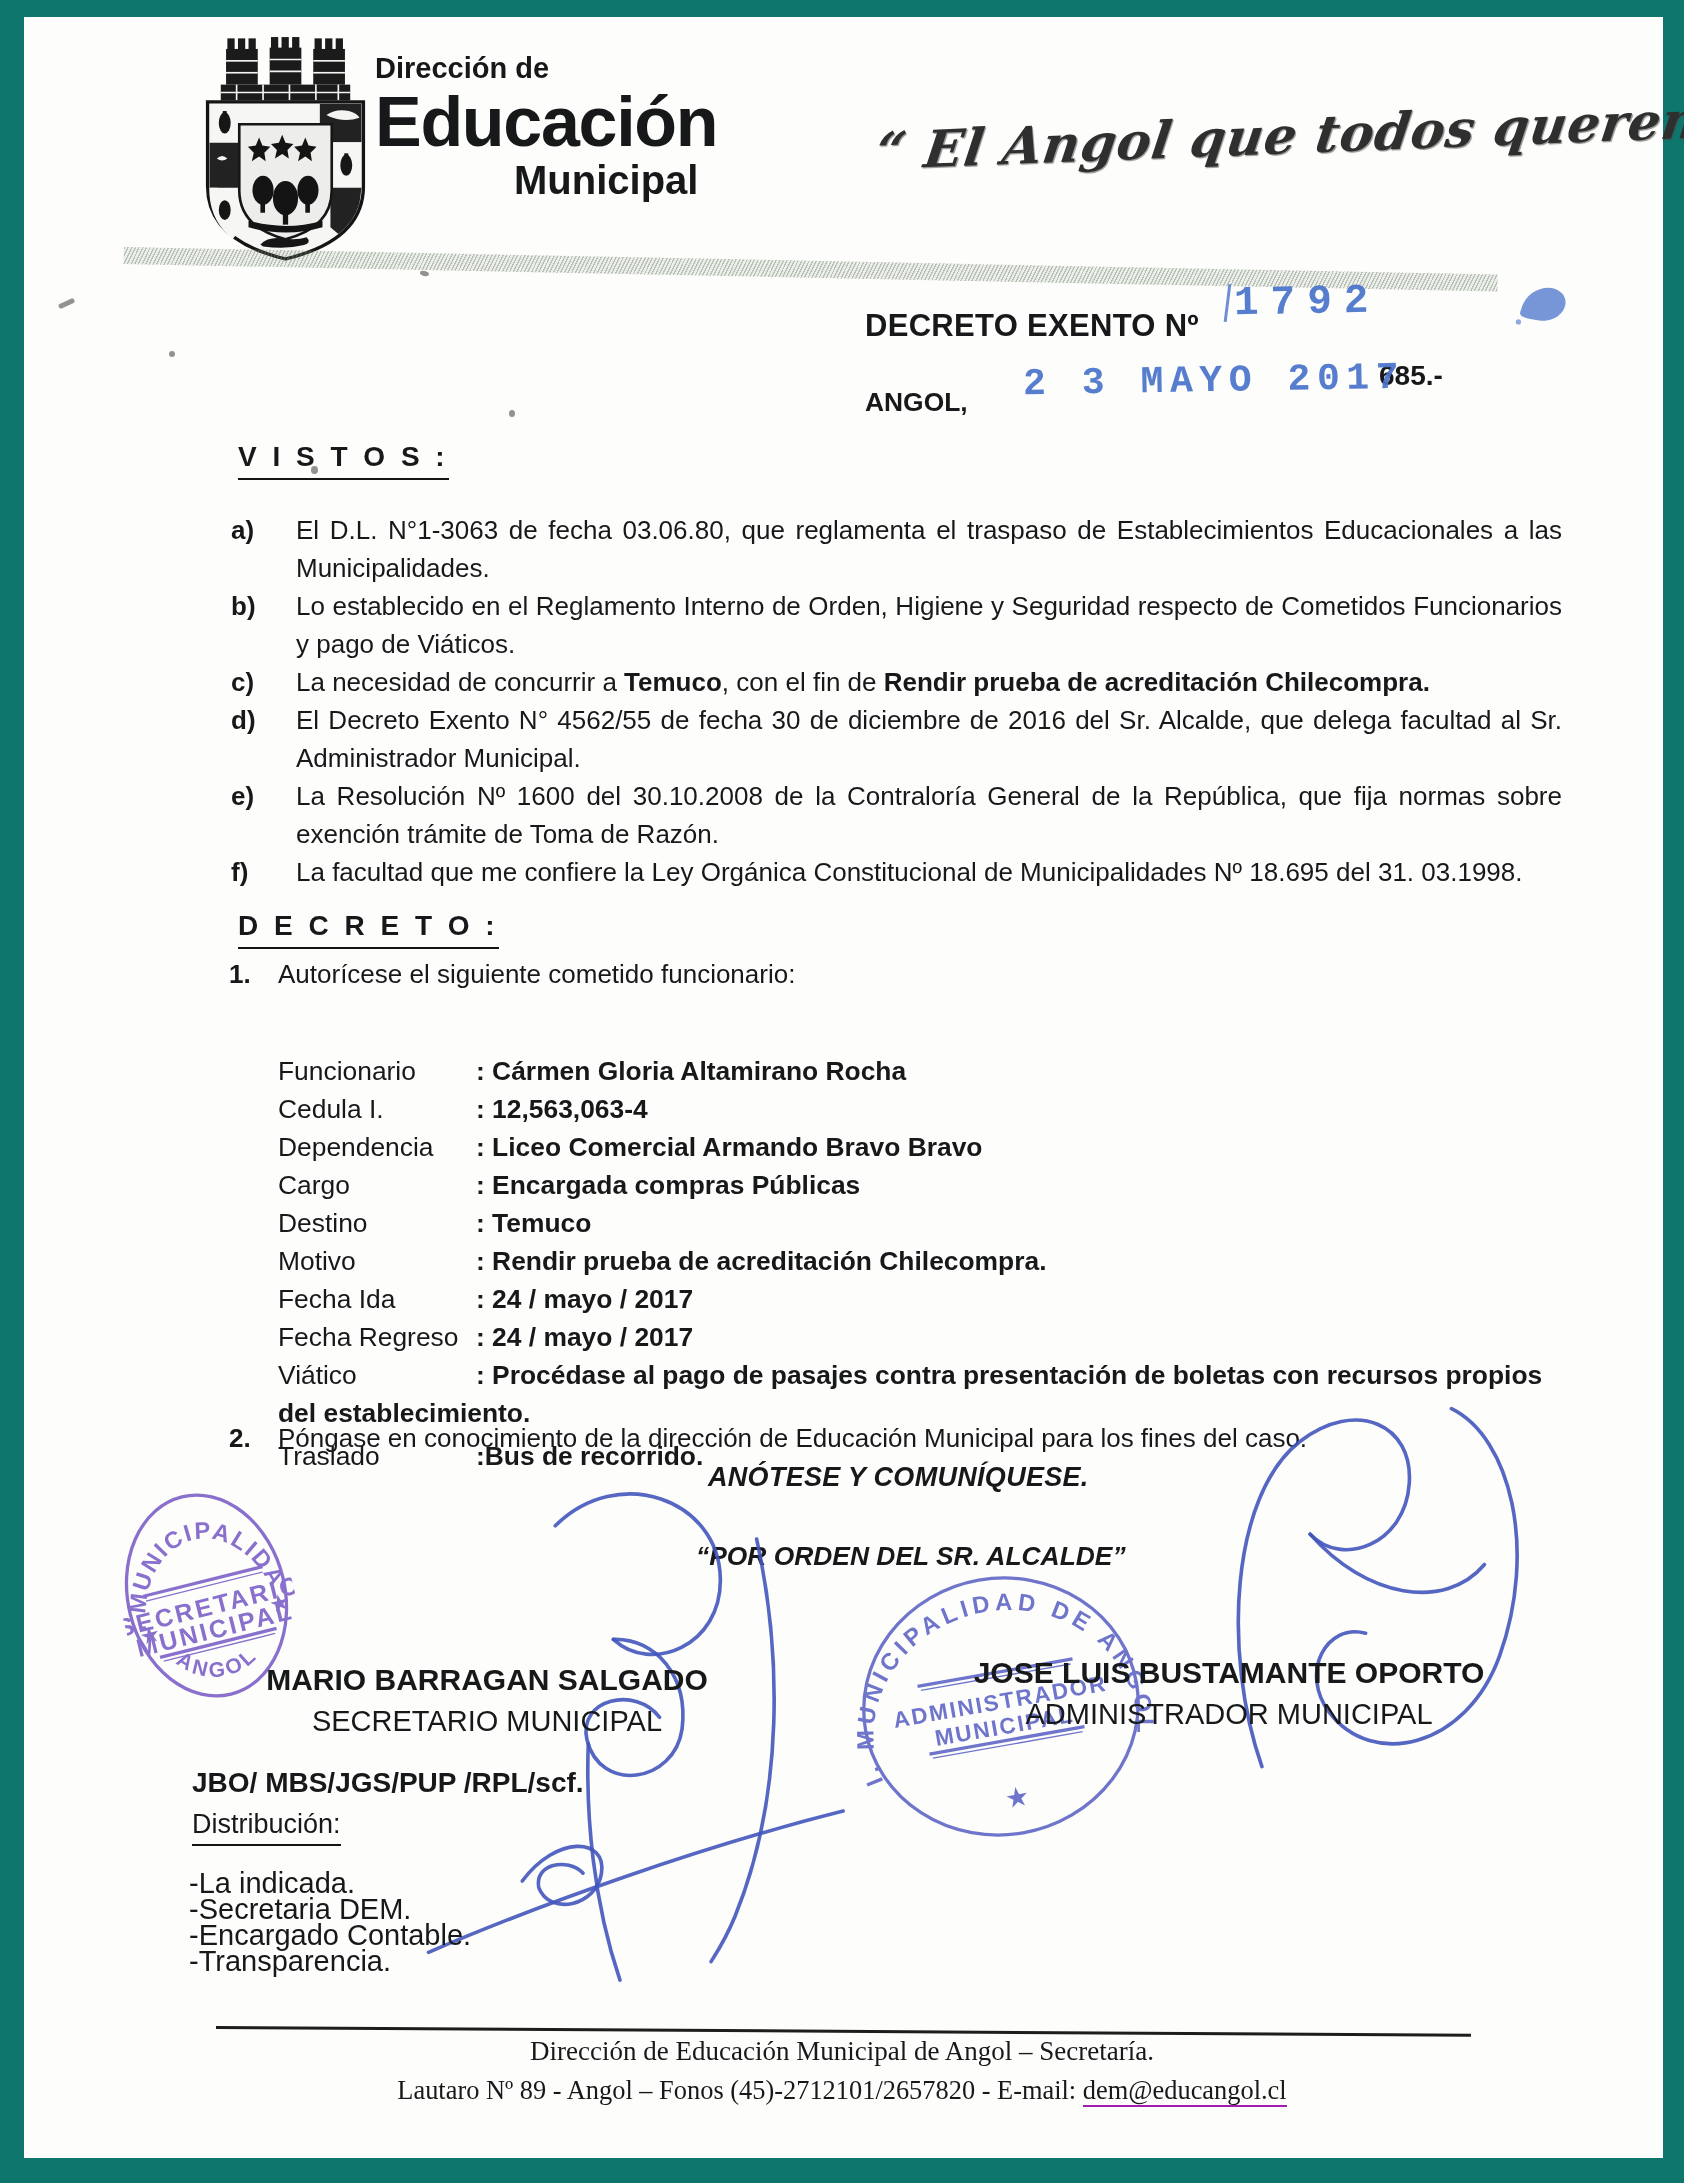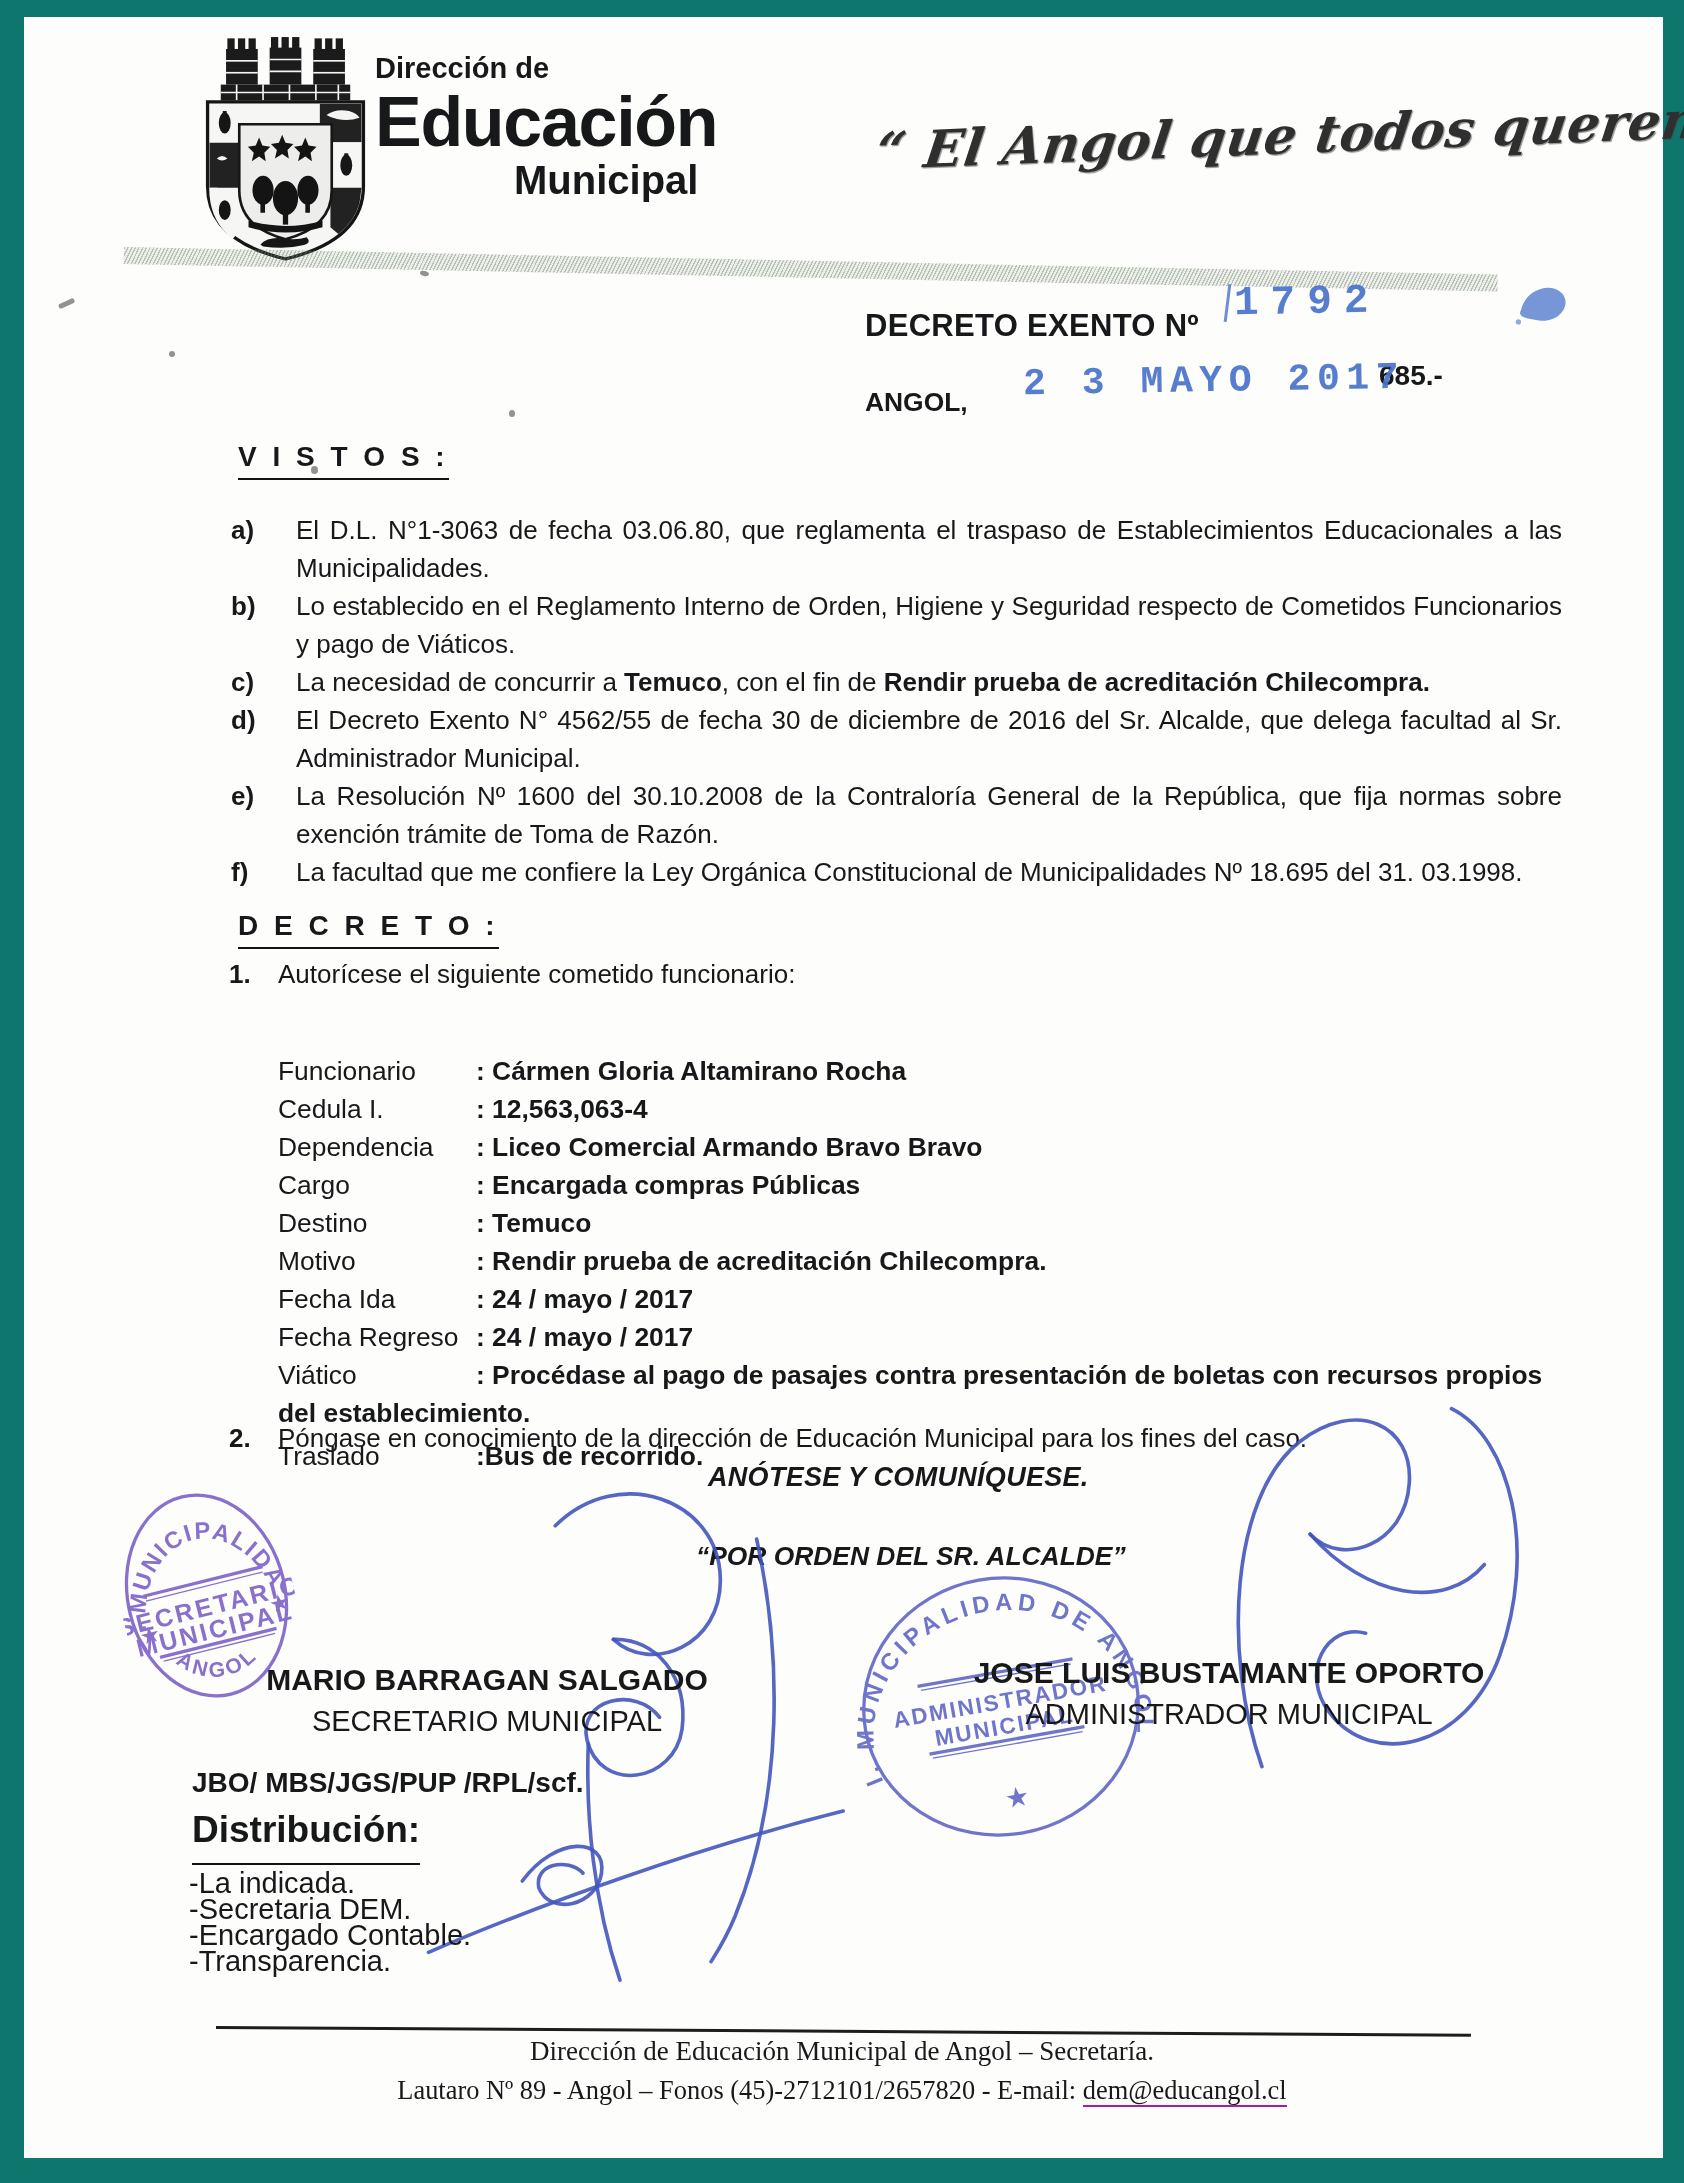--- a/index.html
+++ b/index.html
@@ -43,21 +43,21 @@
   .f-label{display:inline-block;width:198px;vertical-align:top;}
   .f-value{font-weight:700;}
 
   
   .anotese{font-size:27px;font-weight:700;letter-spacing:0.3px;}
   .pororden{font-size:26.4px;font-style:italic;font-weight:600;}
   .namecard{text-align:center;line-height:1.4;}
   .namecard .nm{font-size:30px;font-weight:700;}
   .namecard .tt{font-size:29px;font-weight:400;}
   .initials{font-size:28px;font-weight:700;}
-  .dist-h{display:inline-block;font-size:37px;font-weight:700;border-bottom:2.6px solid #141414;padding-bottom:12px;}
+  .dist-h{display:inline-block;font-size:27px;font-weight:400;border-bottom:2.6px solid #141414;padding-bottom:4px;}
   .d-list{font-size:29px;line-height:26px;margin-top:18px;}
 
   
   .stamp{opacity:.88;}
   .stamp text{font-family:"Liberation Sans",sans-serif;font-weight:700;}
   .sig path{fill:none;stroke:#4257bb;stroke-width:5.5;stroke-linecap:round;opacity:.9;}
 
   
   .footrule{height:2.6px;background:#1d1d1d;transform:rotate(.35deg);transform-origin:left top;}
   .footer{font-family:"Liberation Serif",serif;text-align:center;width:1288px;}

